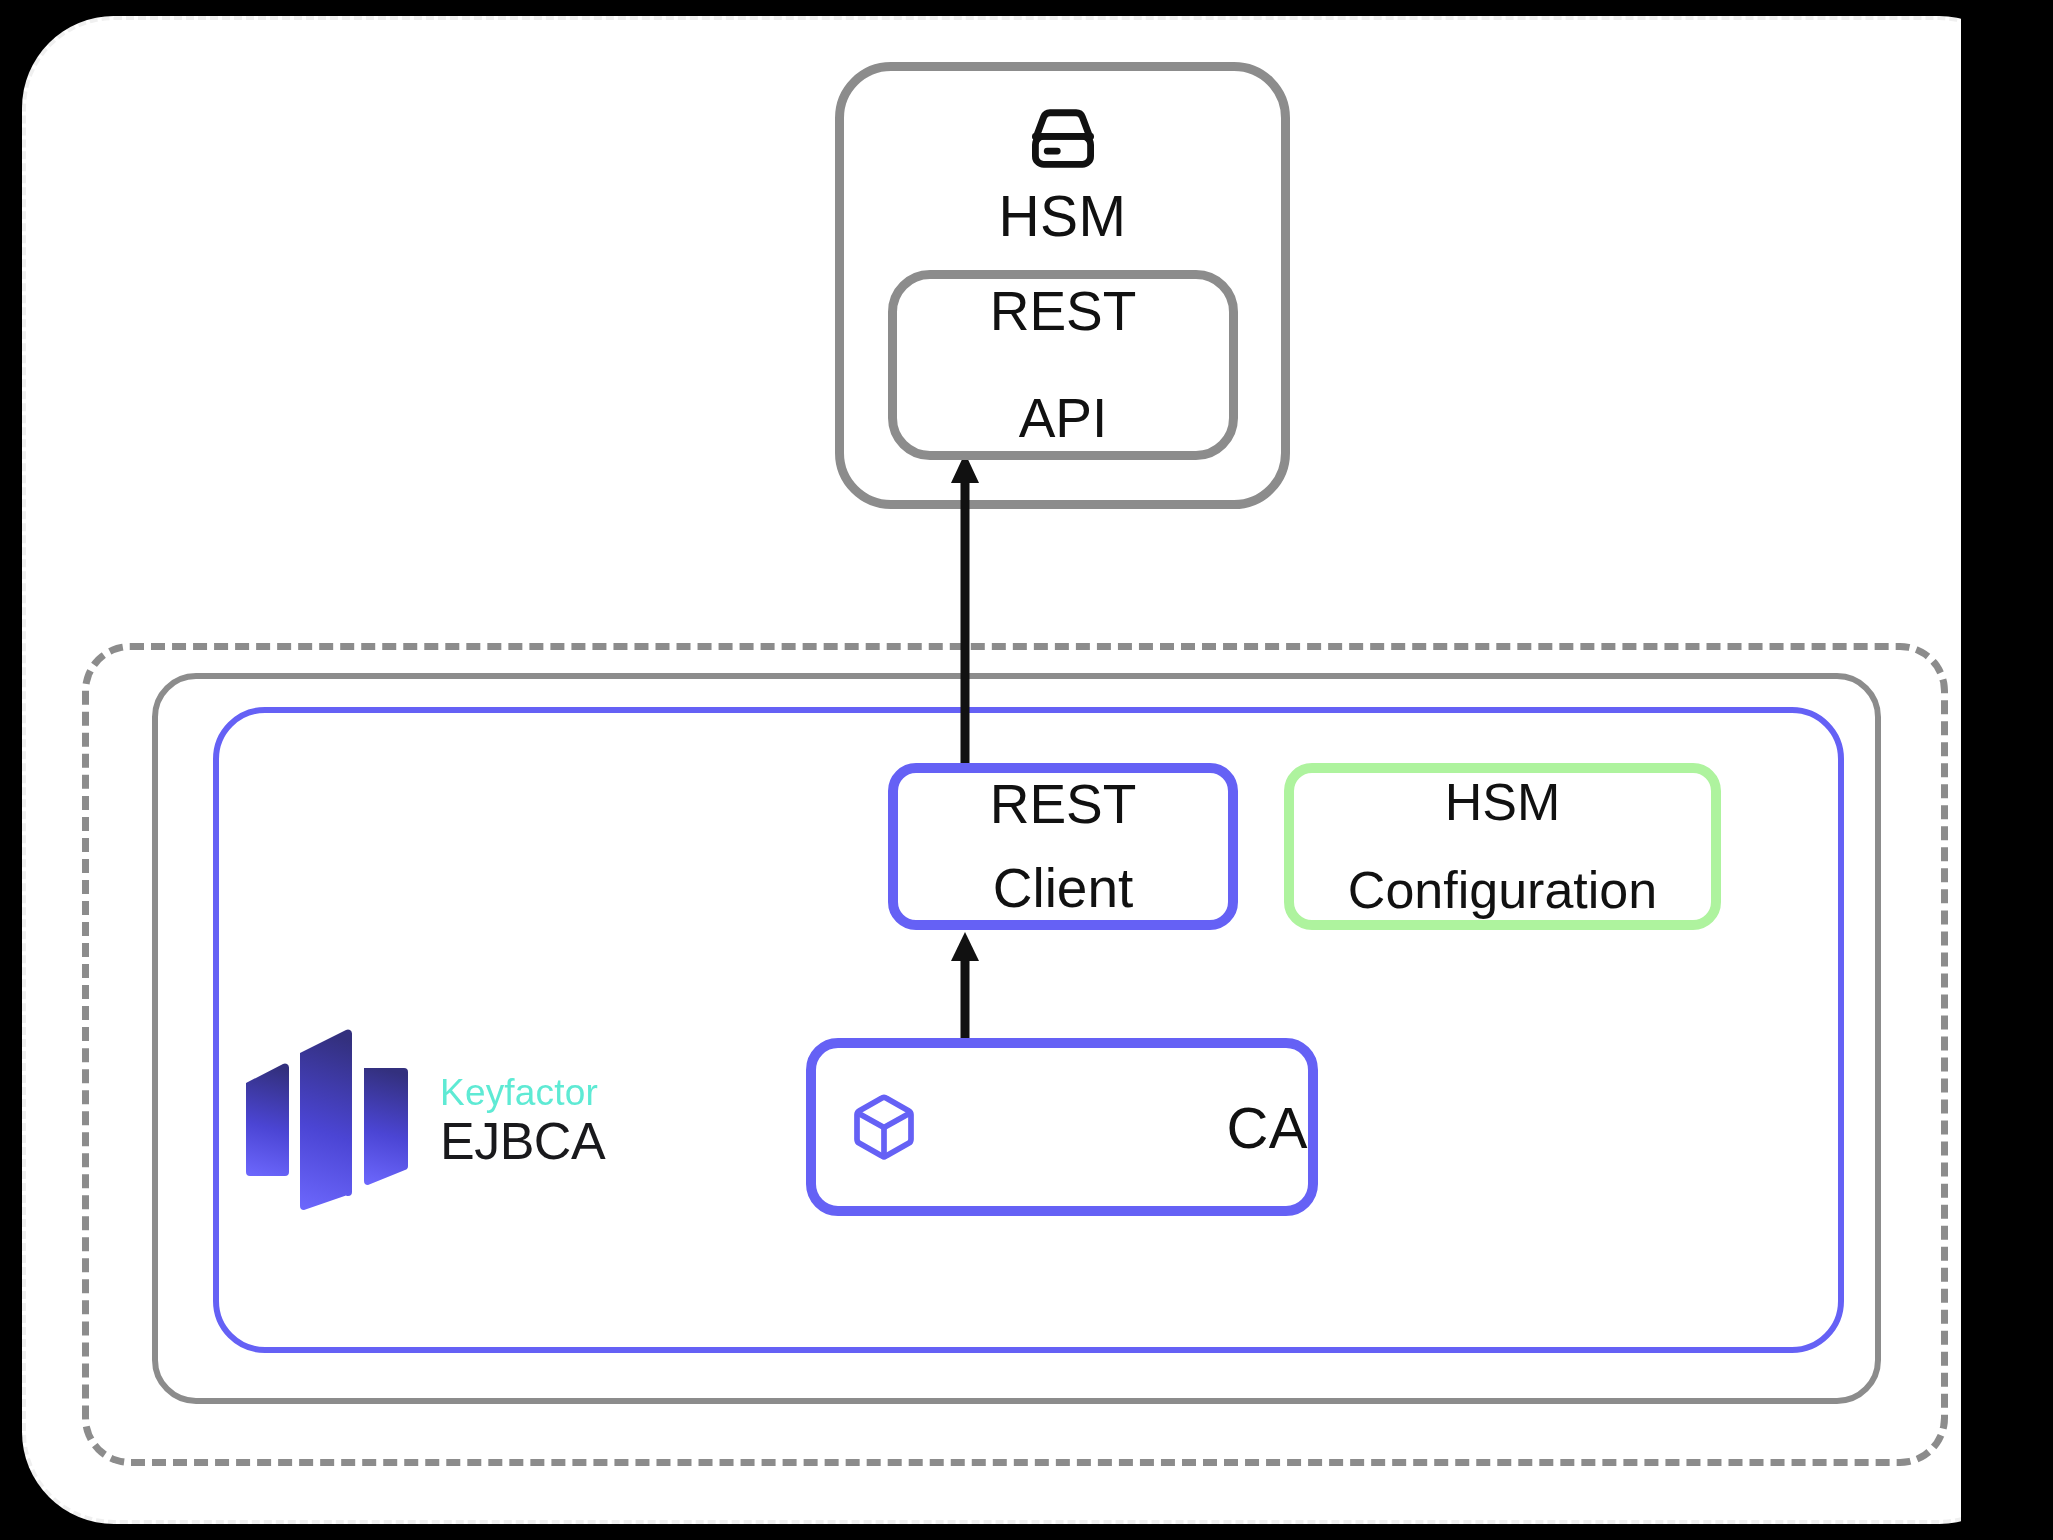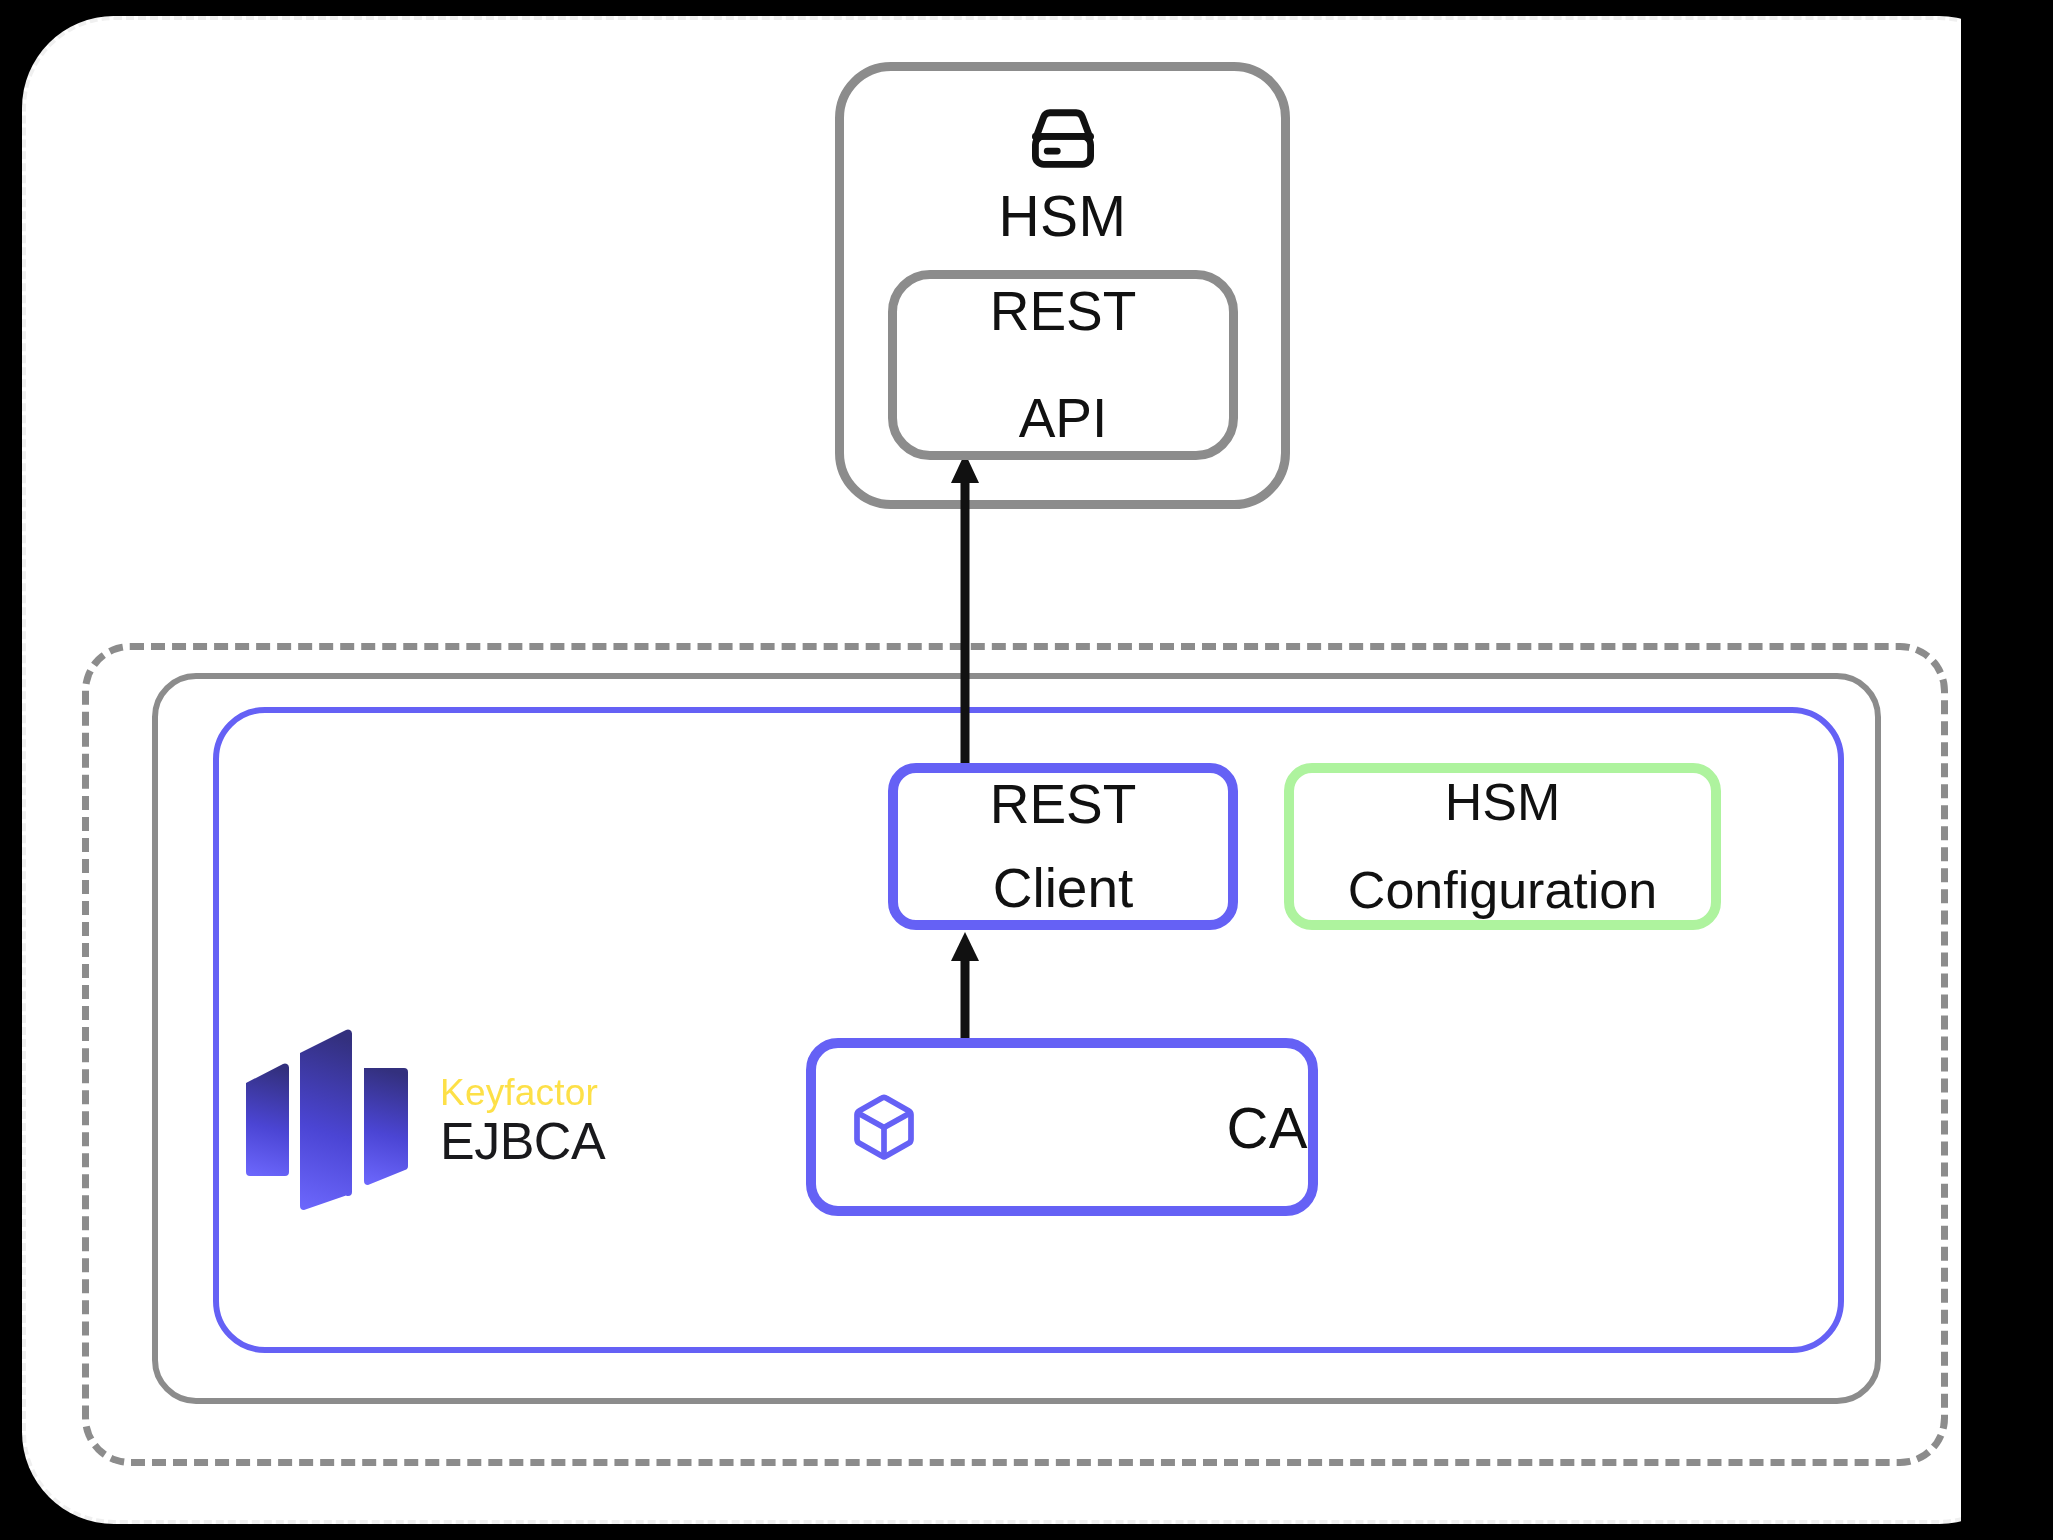--- a/index.html
+++ b/index.html
@@ -198,21 +198,21 @@
   }
   .brand-text {
     display: flex;
     flex-direction: column;
     align-items: flex-start;
     justify-content: center;
     line-height: 1;
   }
   .brand-top {
     font-size: 37px;
-    color: #fde047;
+    color: #5eead4;
     letter-spacing: 0.2px;
     margin-bottom: 4px;
   }
   .brand-main {
     font-size: 52px;
     color: #19191c;
     letter-spacing: -0.5px;
   }
 
   

